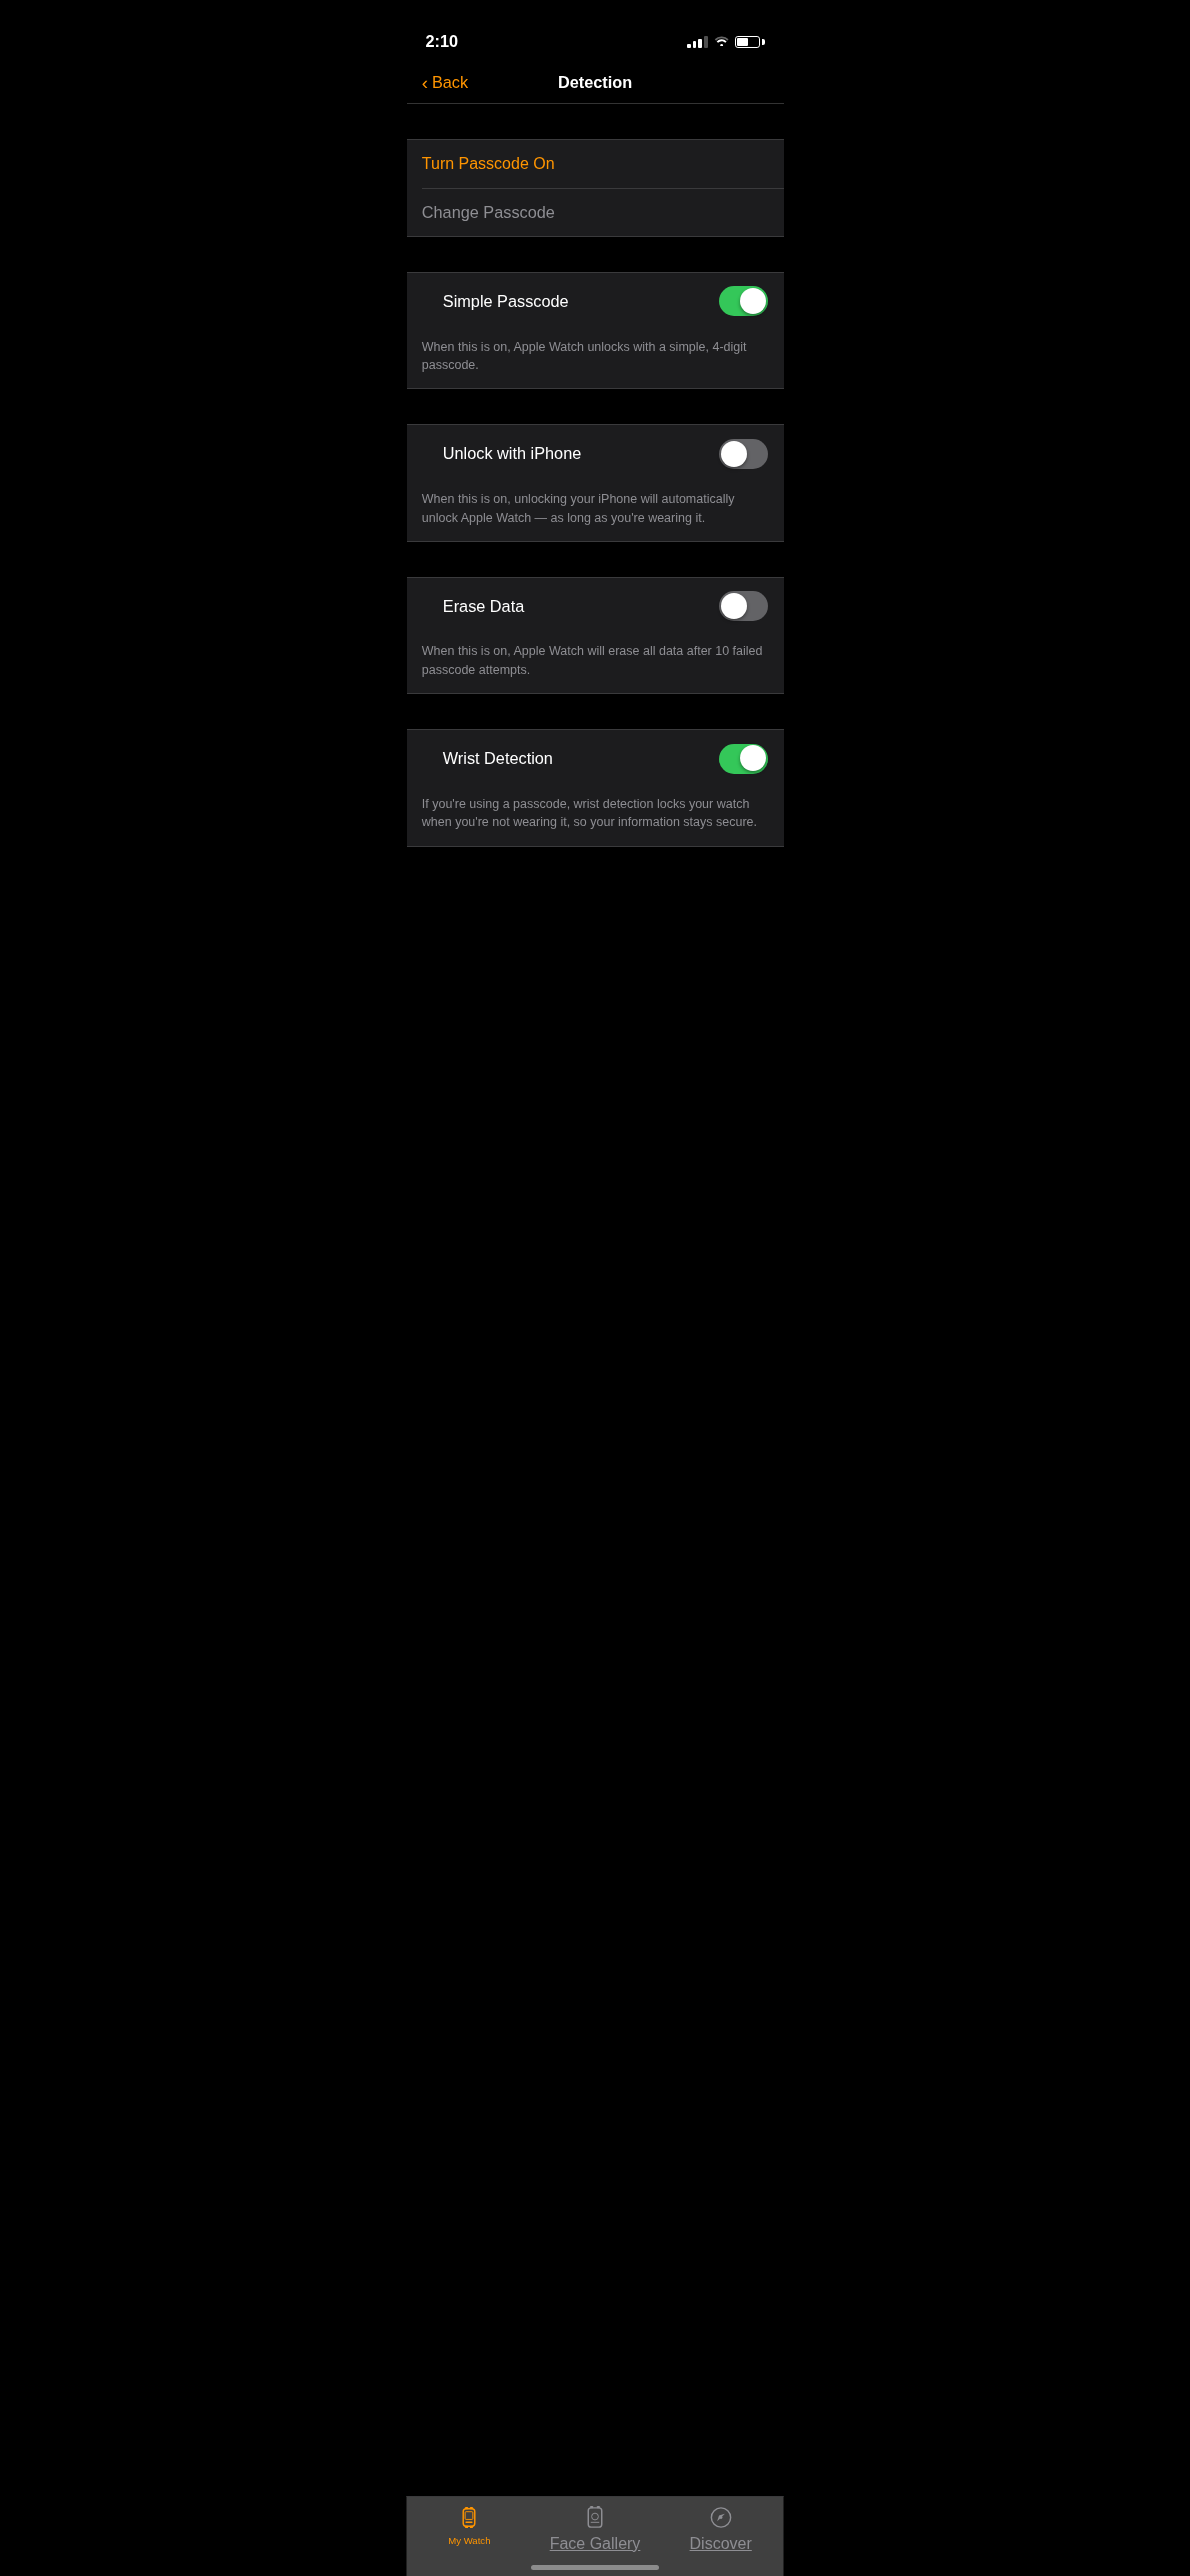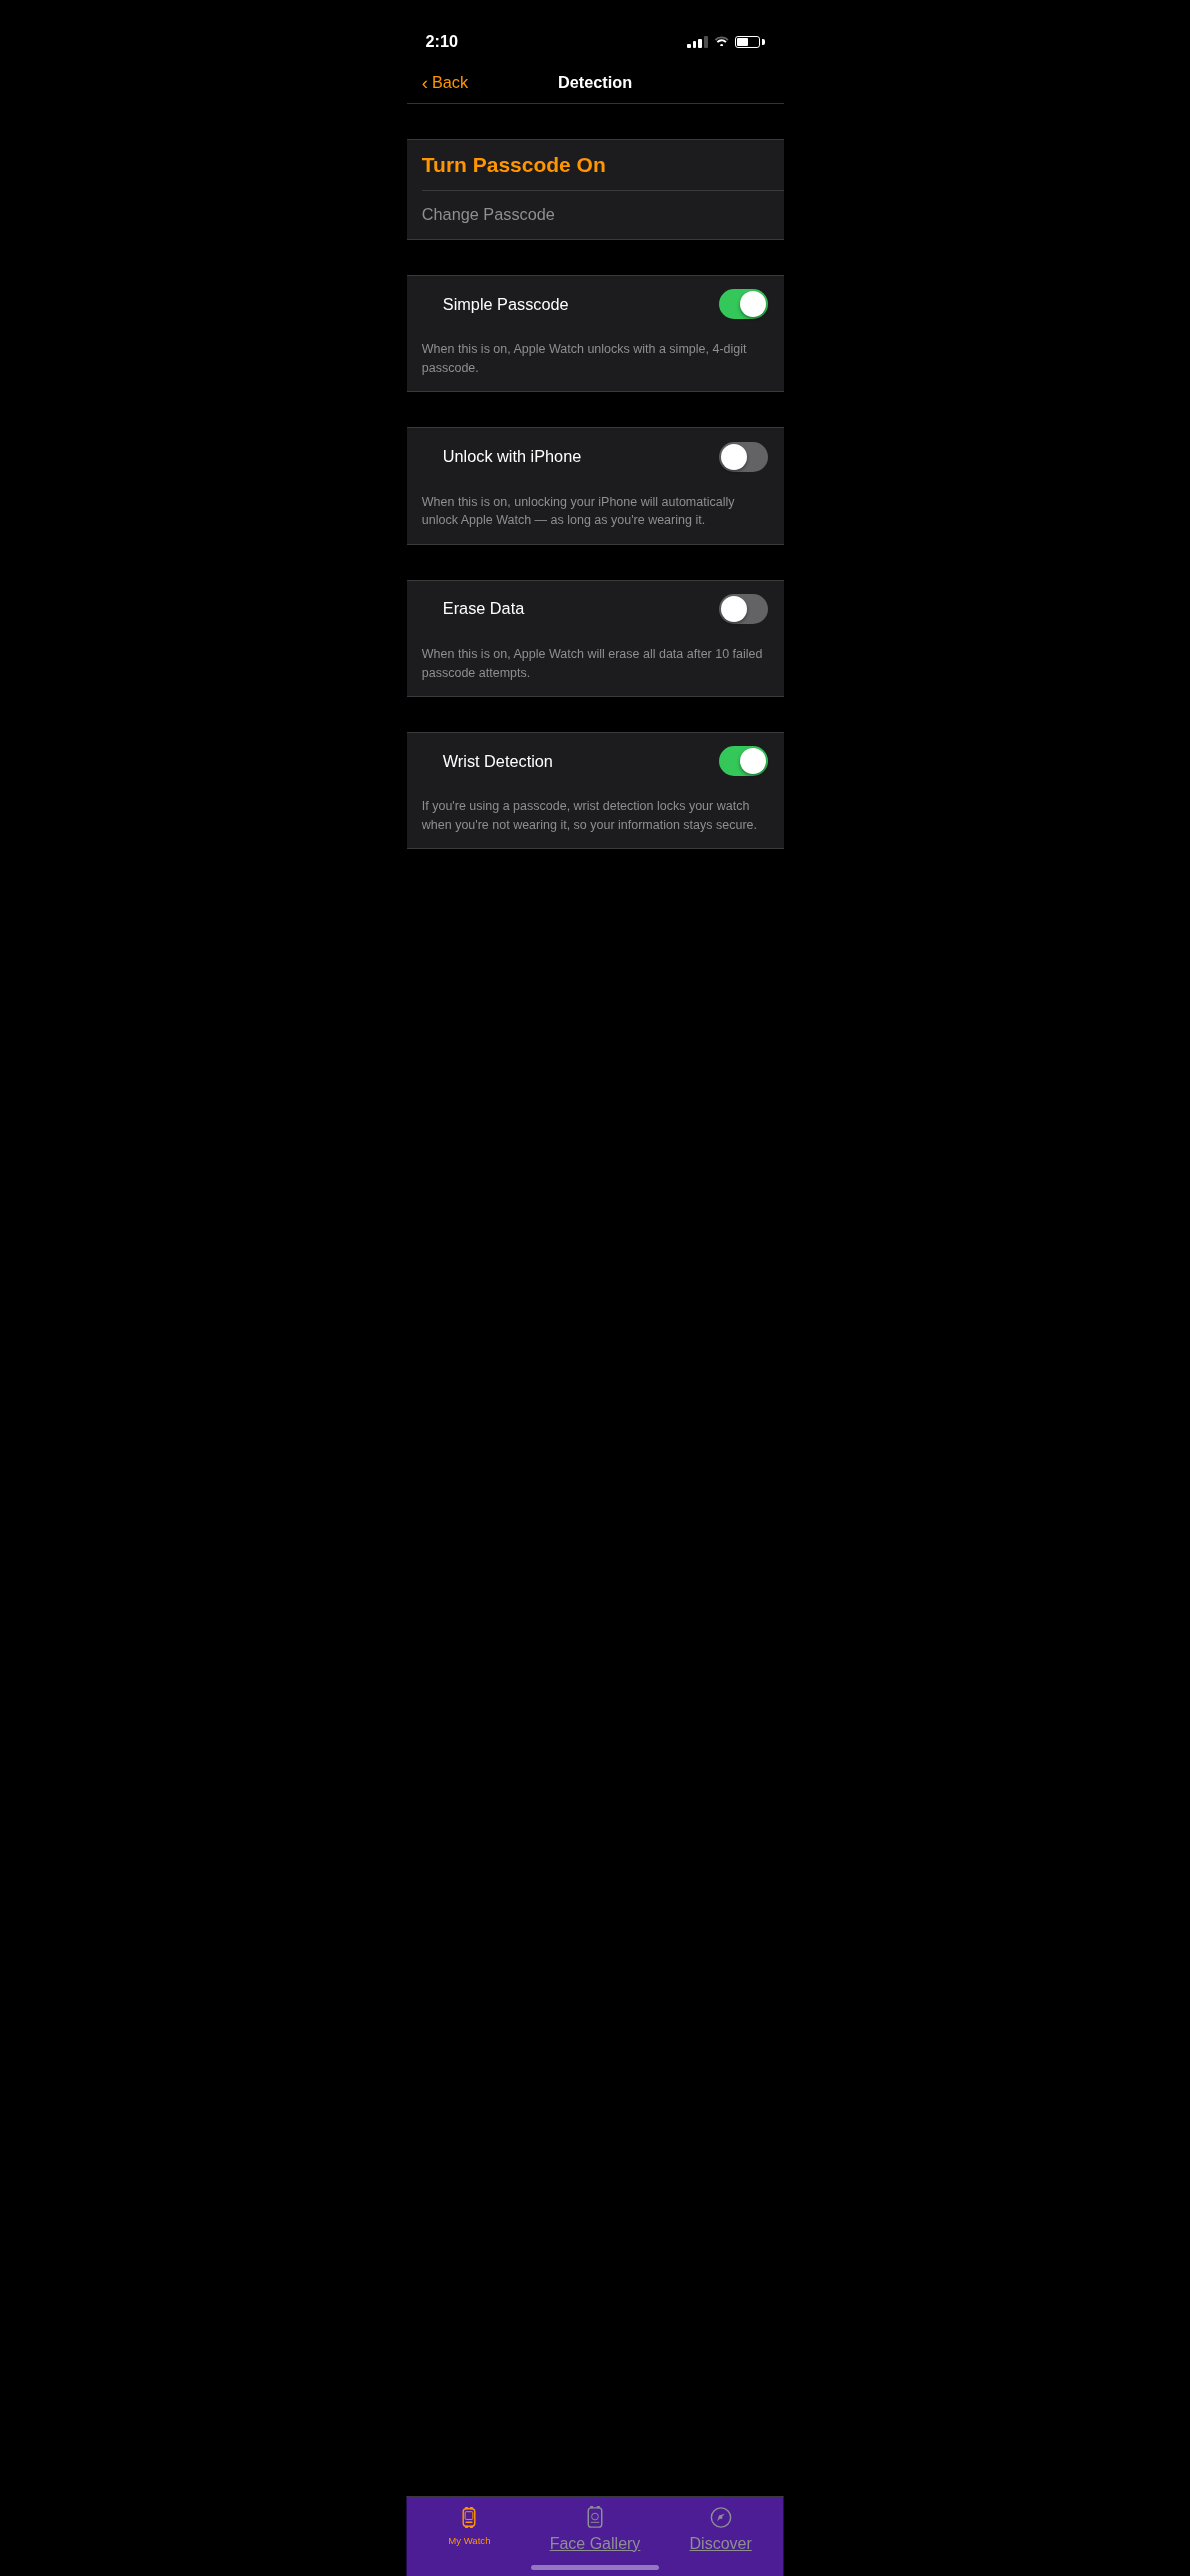--- a/index.html
+++ b/index.html
@@ -157,23 +157,22 @@
       margin-left: 15.3px;
     }
 
     .setting-label {
       font-size: 16.3px;
       color: #fff;
       margin-left: 21px;
     }
 
     .setting-label-orange {
-      font-size: 21px;
+      font-size: 16px;
       color: #FF9500;
-      font-weight: bold;
     }
 
     .setting-label-gray {
       font-size: 16.3px;
       color: #8E8E93;
     }
 
     .description-text {
       font-size: 12.5px;
       color: #8E8E93;
@@ -218,21 +217,21 @@
       left: 1.9px;
     }
 
     
     .tab-bar {
       position: fixed;
       bottom: 0;
       left: 50%;
       transform: translateX(-50%);
       width: 377px;
-      background: #4c1d95;
+      background: #404040;
       border-top: 0.5px solid #3A3A3C;
       display: flex;
       justify-content: space-around;
       align-items: flex-start;
       padding: 7.7px 0 23px;
     }
 
     .tab-item {
       display: flex;
       flex-direction: column;

